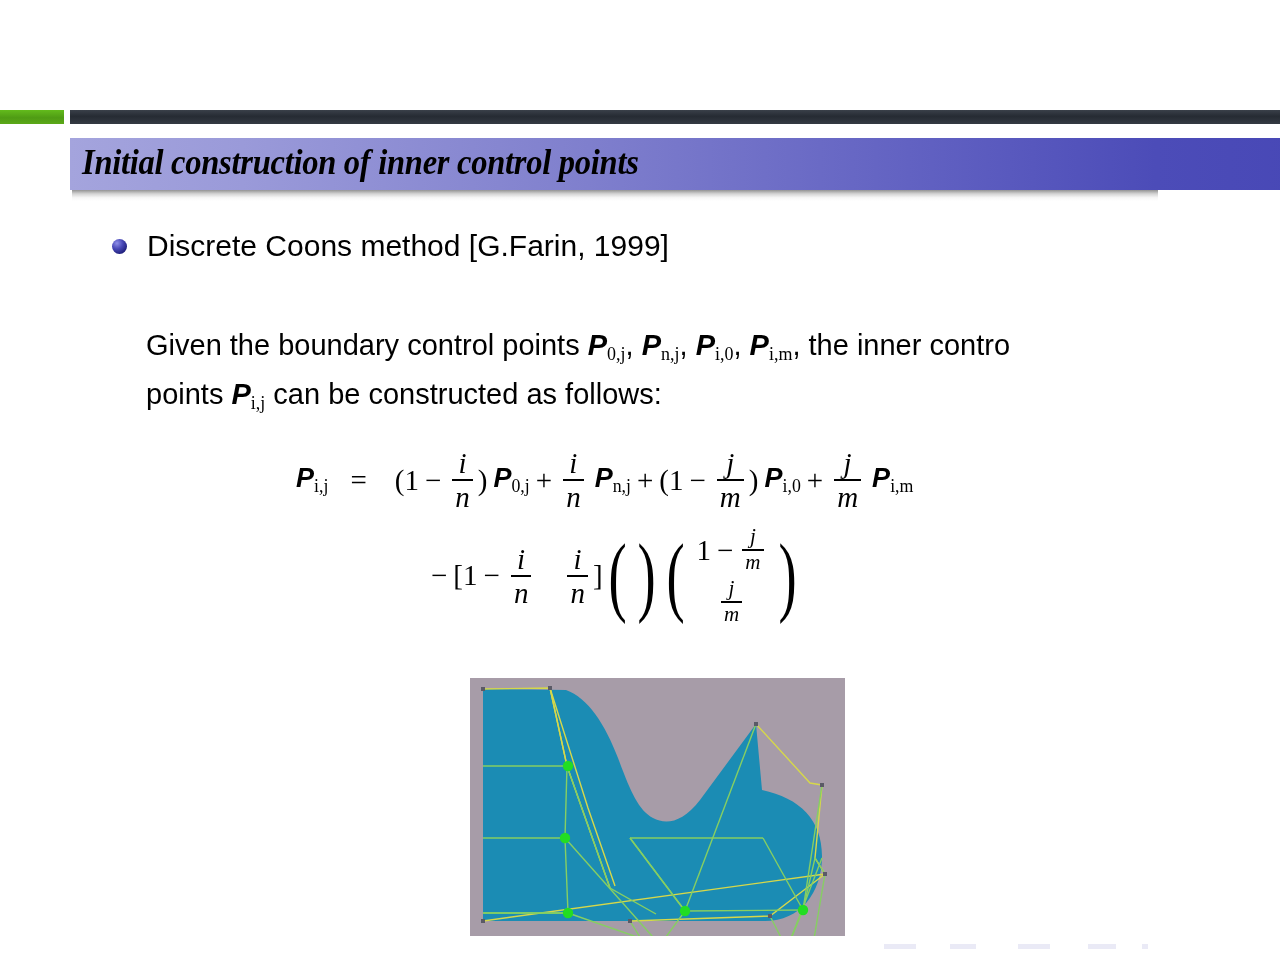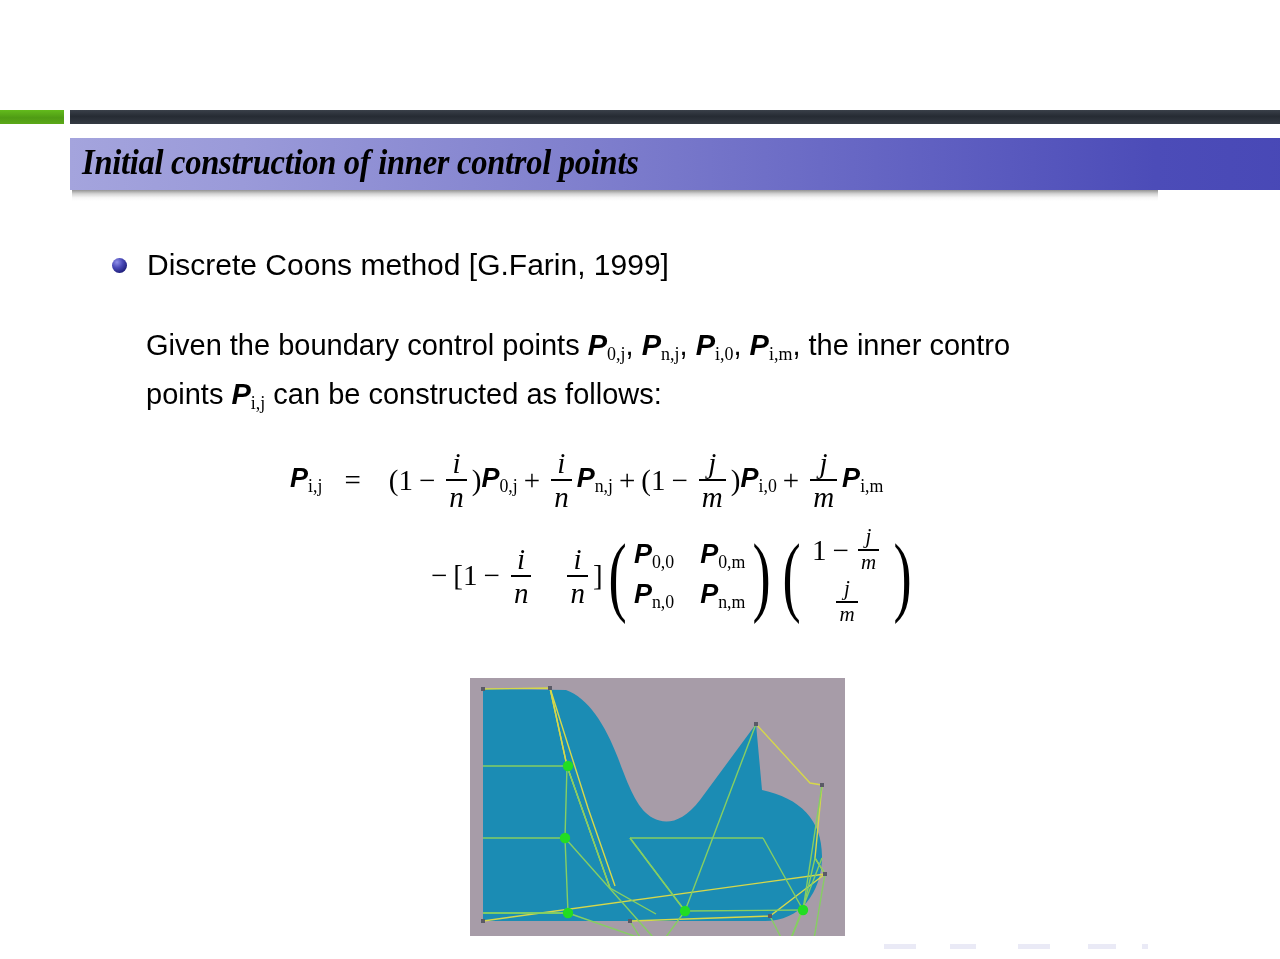--- a/index.html
+++ b/index.html
@@ -64,21 +64,21 @@
     letter-spacing: -0.3px;
     white-space: nowrap;
     transform: scaleX(0.93);
     transform-origin: left center;
   }
 
   
   #bullet-row {
     position: absolute;
     left: 112px;
-    top: 248px;
+    top: 229px;
     display: flex;
     align-items: center;
     justify-content: flex-end;
   }
   #bullet-marker {
     width: 15px;
     height: 15px;
     border-radius: 50%;
     background: radial-gradient(circle at 33% 28%, #8f8fe8 0%, #4a4ab8 38%, #232382 72%, #14145c 100%);
     flex: none;
@@ -129,20 +129,21 @@
   }
   #formula-row-2 {
     margin-top: 14px;
     margin-left: 135px;
   }
   .bvec {
     font-family: "Liberation Sans", sans-serif;
     font-weight: bold;
     font-style: italic;
     font-size: 27px;
+    margin-left: 6px;
   }
   .bvec sub {
     font-family: "Liberation Serif", serif;
     font-weight: normal;
     font-style: normal;
     font-size: 0.66em;
     vertical-align: -0.3em;
   }
   .mit { font-style: italic; }
   .frac {
@@ -284,26 +285,20 @@
     </span>
     <span style="display:inline-block;width:26px"></span>
     <span class="frac">
       <span class="num">i</span>
       <span class="bar"></span>
       <span class="den">n</span>
     </span>
     <span>]</span>
 
     <span class="paren">(</span>
-    <span class="matrix">
-      <span class="bvec"><span>P</span><sub class="mit">0,0</sub></span>
-      <span class="bvec"><span>P</span><sub class="mit">0,m</sub></span>
-      <span class="bvec"><span>P</span><sub class="mit">n,0</sub></span>
-      <span class="bvec"><span>P</span><sub class="mit">n,m</sub></span>
-    </span>
     <span class="paren">)</span>
 
     <span class="paren">(</span>
     <span class="colvec">
       <span class="frow">
         <span>1</span>
         <span class="op">−</span>
         <span class="frac small">
           <span class="num">j</span>
           <span class="bar"></span>

